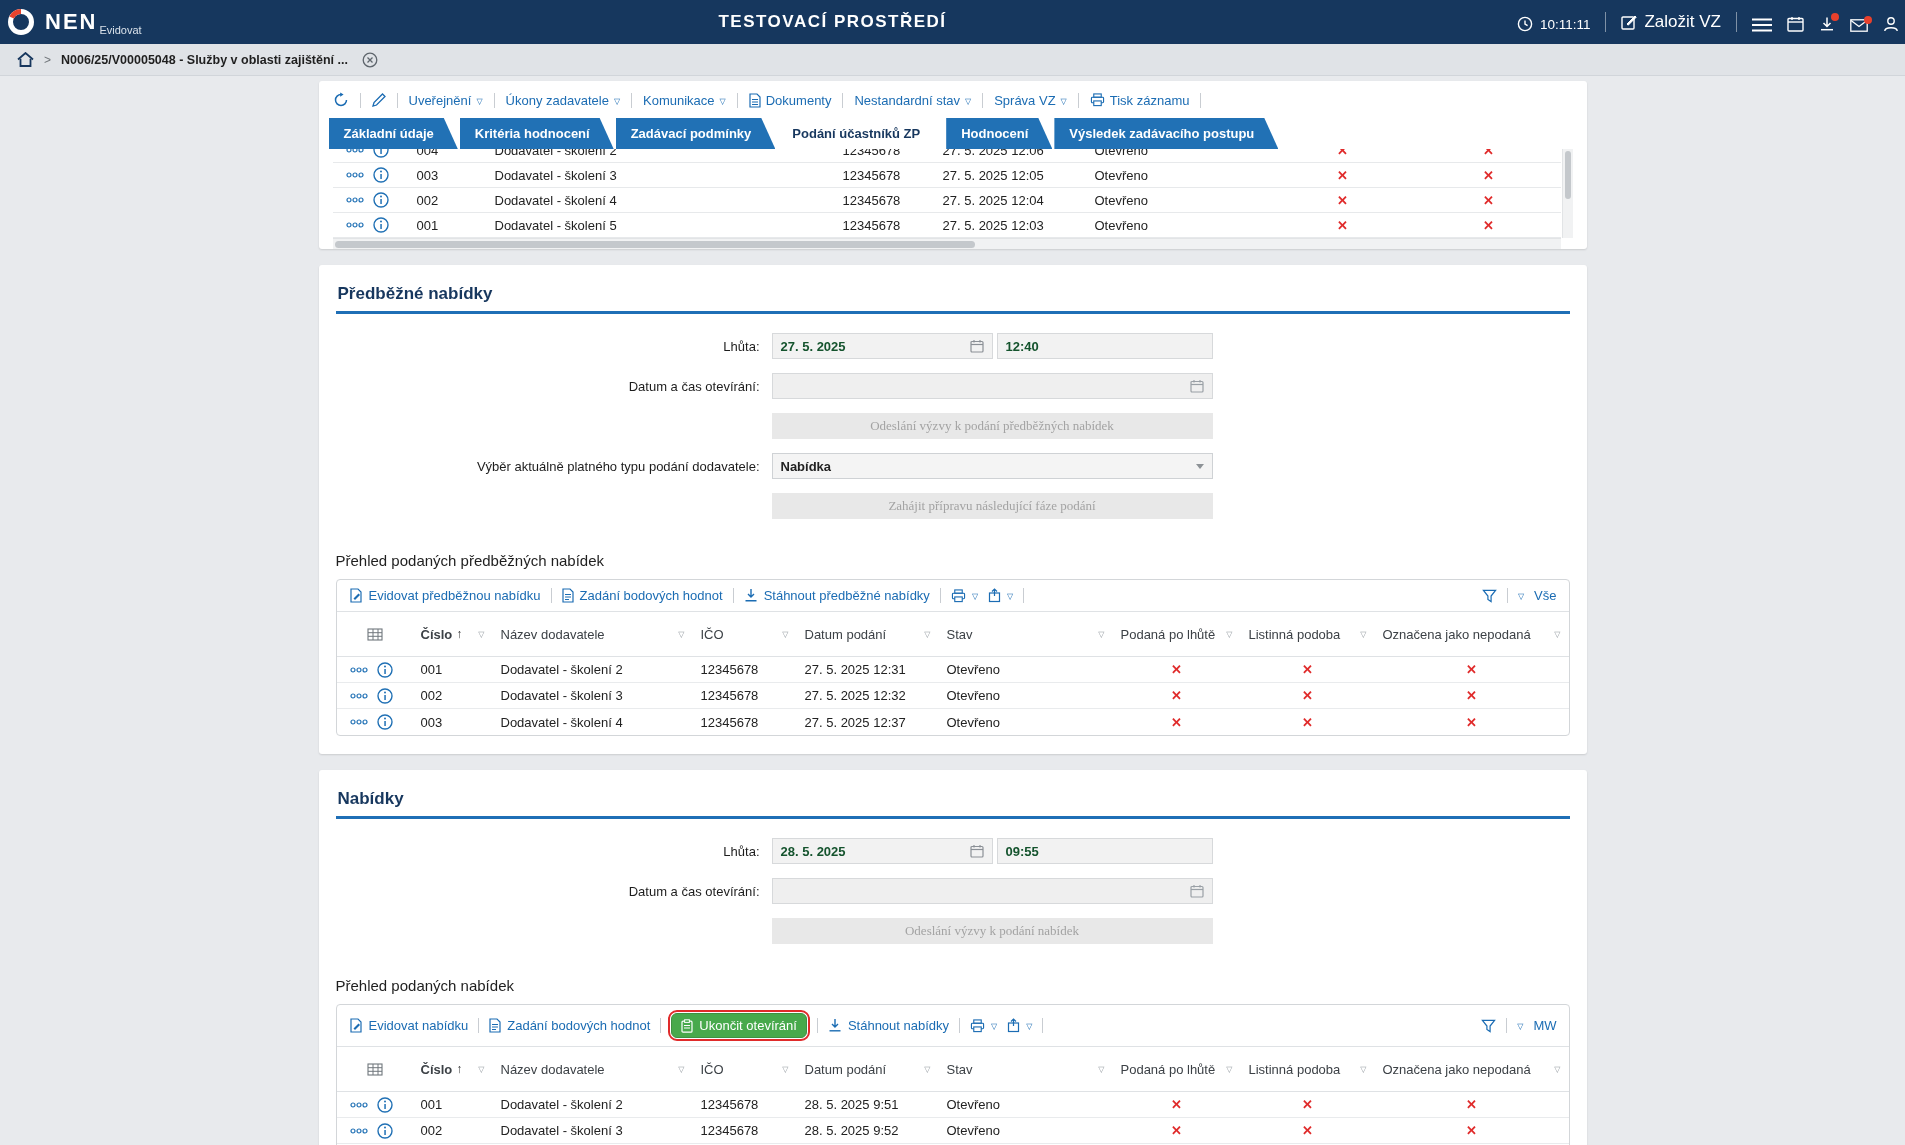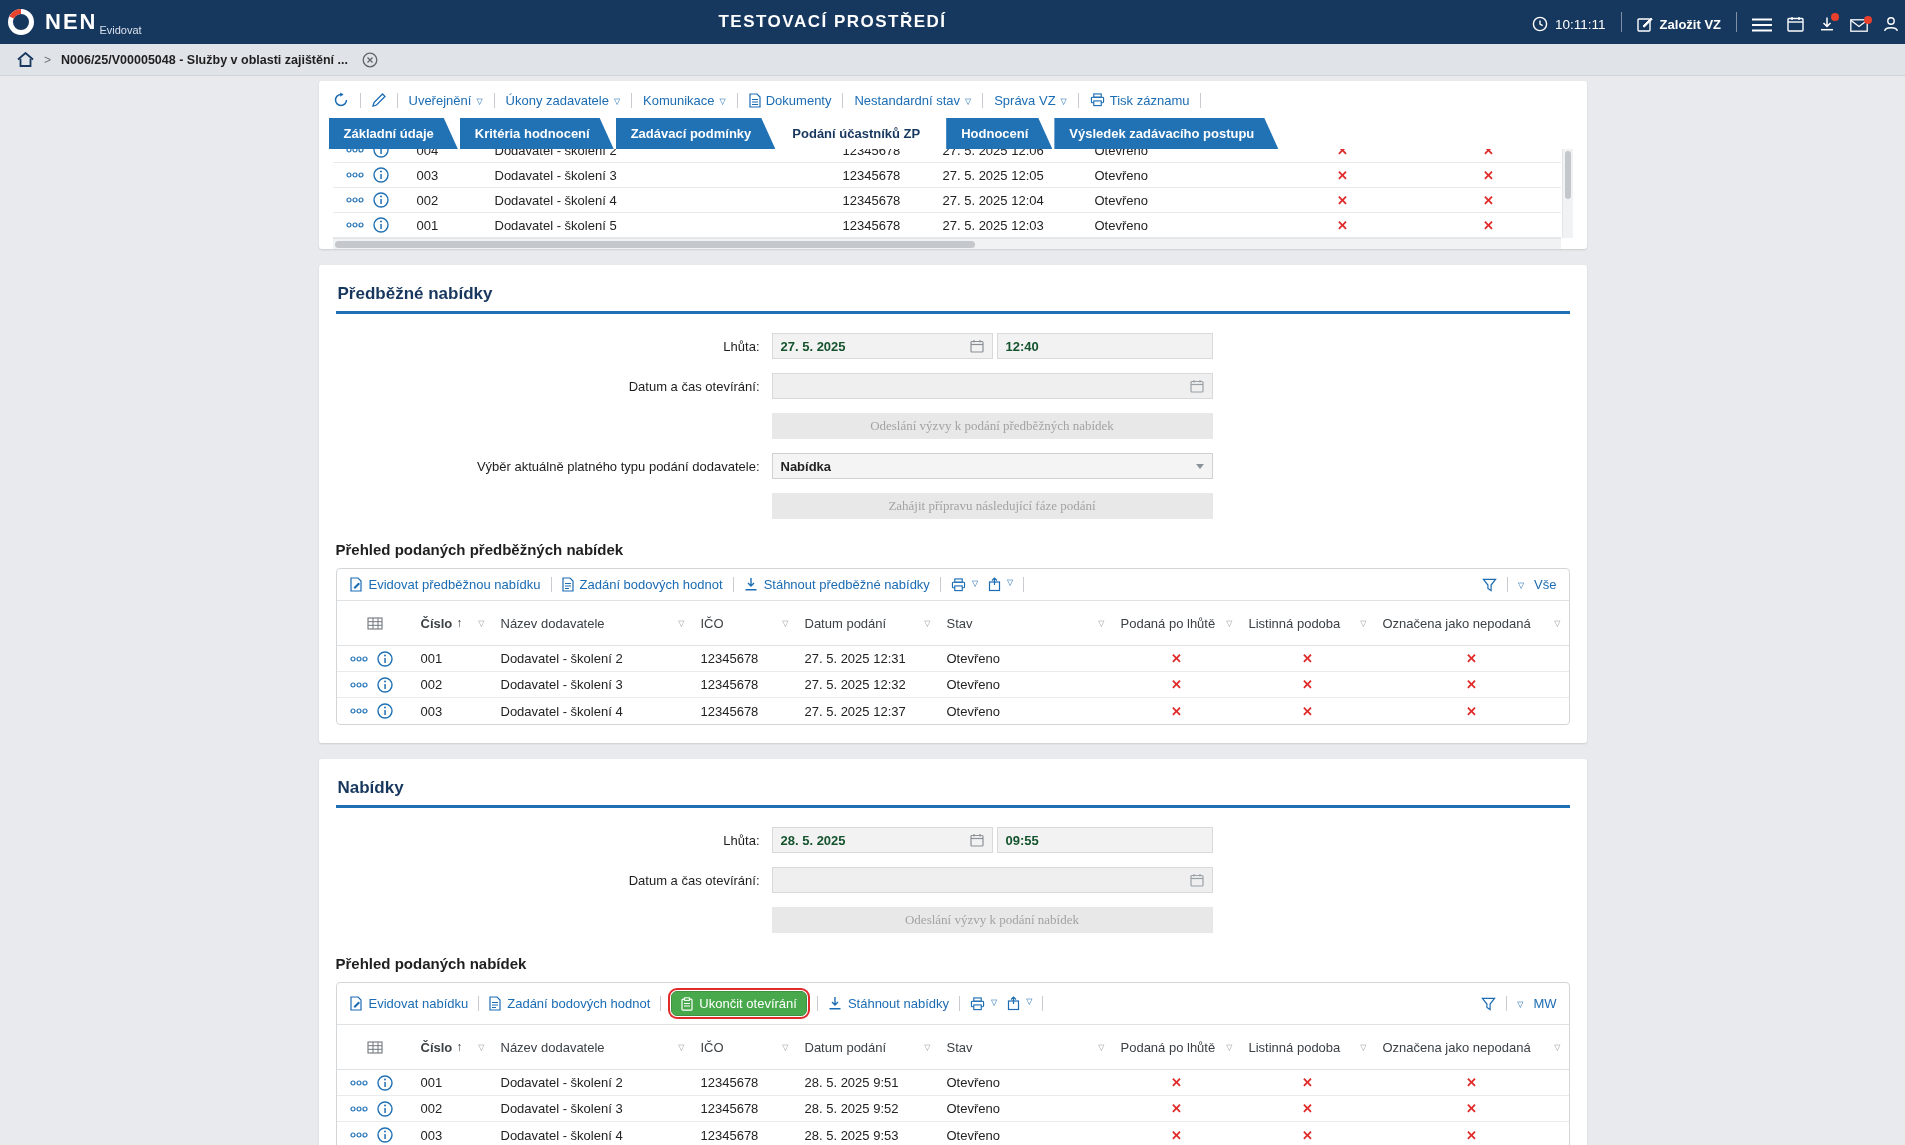--- a/index.html
+++ b/index.html
@@ -6,21 +6,21 @@
   html,body{width:1905px;height:1145px;overflow:hidden;background:#e8eaed;font-family:"Liberation Sans",sans-serif;color:#222}
 
   
   .topbar{height:44px;background:#16375e;color:#fff;display:flex;align-items:center;padding:0 6px;position:relative}
   .brand{display:flex;align-items:center;gap:9px;cursor:pointer}
   .brand-name{font-size:22px;font-weight:bold;letter-spacing:2px;line-height:1}
   .brand-sub{font-size:11px;color:#d9e1ea;align-self:flex-end;position:relative;top:3px;margin-left:2px}
   .env-title{position:absolute;left:0;right:240px;text-align:center;font-size:17px;font-weight:bold;letter-spacing:1.5px;pointer-events:none}
   .top-right{margin-left:auto;display:flex;align-items:flex-end;gap:15px}
   .tb-group{display:flex;align-items:center;gap:7px;font-size:13.5px;cursor:pointer}
-  .newvz-label{font-weight:bold;font-size:13px}
+  .newvz-label{font-weight:normal;font-size:17px}
   .vdiv{width:1px;height:20px;background:rgba(255,255,255,.45)}
   .iconbtn{position:relative;display:flex;align-items:center;cursor:pointer}
   .notif{position:absolute;top:-3px;right:-4px;width:8px;height:8px;border-radius:50%;background:#e8402c}
 
   
   .breadcrumb-bar{height:32px;background:#e0e3e7;border-bottom:1px solid #d1d5da;display:flex;align-items:center;gap:10px;padding:0 17px;font-size:12.5px}
   .crumb{font-weight:bold;color:#1f1f1f;cursor:pointer}
   .crumb-sep{color:#70757a;font-size:12px}
   .crumb-close{display:flex;align-items:center;cursor:pointer;margin-left:4px}
 
@@ -62,24 +62,24 @@
   .field{background:#f2f2f2;border:1px solid #d7d9db;height:26px;display:flex;align-items:center;padding:0 8px;font-size:13px;font-weight:bold;color:#14532d}
   .f-date{flex:1;justify-content:space-between}
   .f-time{width:216px}
   .f-empty{width:441px;justify-content:flex-end;background:#efefef}
   .btn-row{margin-left:436px;margin-bottom:14px}
   .btn-gray{width:441px;height:26px;background:#e8e8e8;color:#a3a3a3;font-size:13px;border:0;border-radius:0;font-family:Liberation Serif, serif;cursor:default}
   .select{width:441px;height:26px;background:#f4f4f4;border:1px solid #cfd2d5;display:flex;align-items:center;justify-content:space-between;padding:0 8px;font-size:13px;font-weight:bold;cursor:pointer}
   .sel-arrow{width:0;height:0;border-left:4px solid transparent;border-right:4px solid transparent;border-top:5px solid #8d9296}
 
   
-  .ov-title{font-size:15px;font-weight:bold;color:#1f1f1f;margin:22px 0 10px}
+  .ov-title{font-size:15px;font-weight:normal;color:#1f1f1f;margin:33px 0 10px}
   .panel{border:1px solid #d3d6d9;border-radius:4px;overflow:hidden}
   .panel-toolbar{display:flex;align-items:center;gap:10px;padding:8px 12px;font-size:13px;color:#1b6cb3}
-  .pt-action{display:flex;align-items:flex-start;gap:6px;cursor:pointer;white-space:nowrap}
+  .pt-action{display:flex;align-items:center;gap:6px;cursor:pointer;white-space:nowrap}
   .spacer{flex:1}
   .view-label{color:#1b6cb3;font-size:13px;cursor:pointer}
   .btn-green{display:flex;align-items:center;gap:6px;background:#48a94c;border:1px solid #3e9142;color:#fff;font-size:13px;font-family:inherit;padding:4px 9px;border-radius:6px;cursor:pointer;outline:2px solid #e02b2b;outline-offset:1px}
   .thead{display:grid;height:46px;align-items:center;border-top:1px solid #dfe2e5;border-bottom:1px solid #dfe2e5;font-size:13px;color:#3c4146}
   .th{display:flex;align-items:center;padding:0 8px;gap:4px;overflow:hidden;white-space:nowrap;cursor:pointer}
   .th .fchev{margin-left:auto}
   .th-tools{justify-content:center}
   .sort{font-weight:bold;font-size:12px;color:#333}
   .th-bold{font-weight:bold}
   .orow{display:grid;height:26px;align-items:center;border-bottom:1px solid #e9ebed;font-size:13px}

